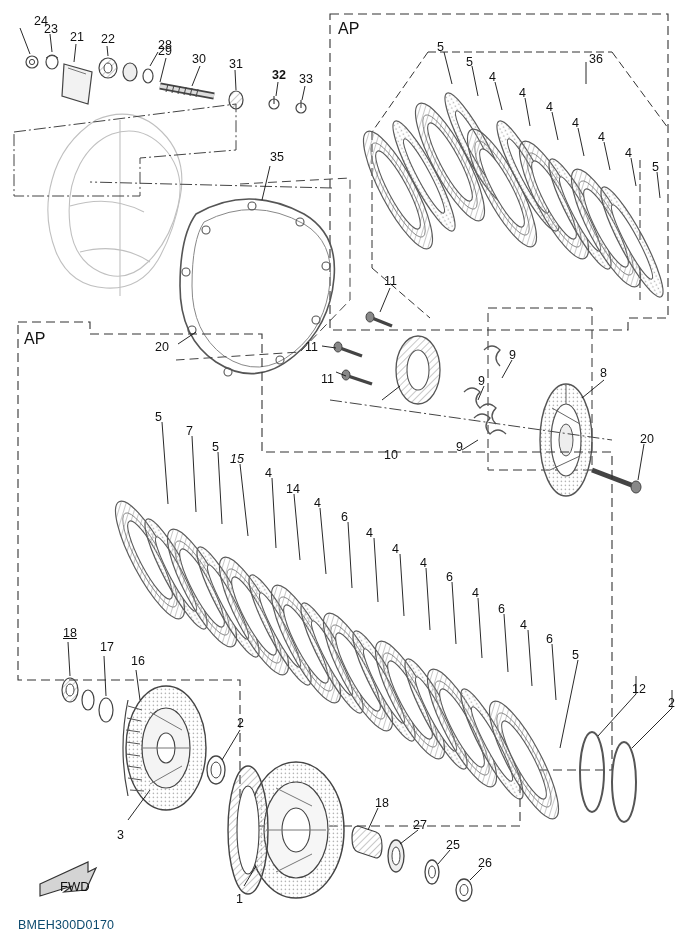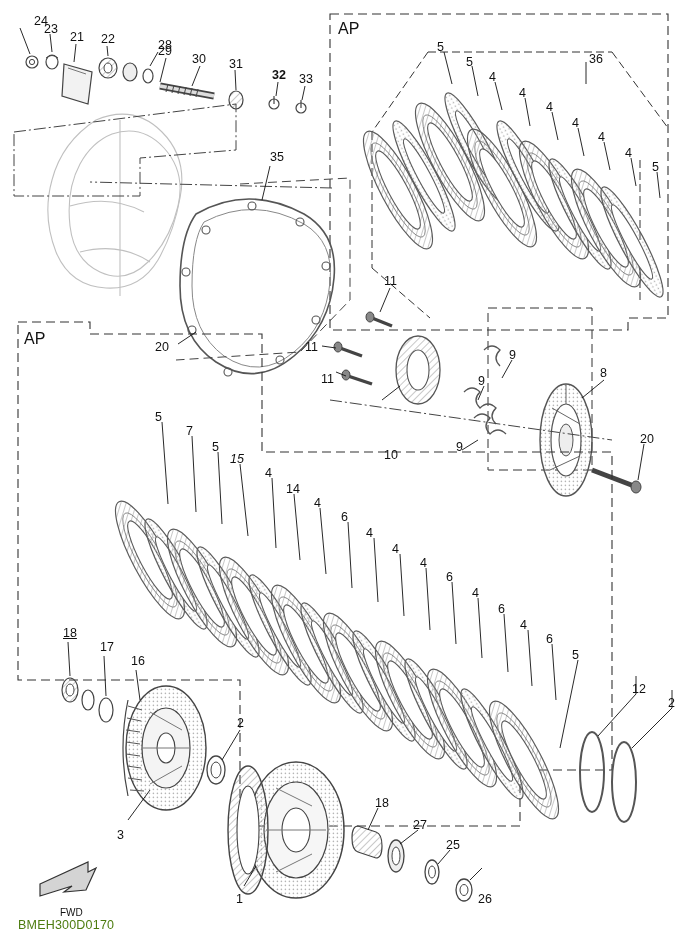--- a/index.html
+++ b/index.html
@@ -1,22 +1,22 @@
 <!DOCTYPE html>
 <html><head>
 <meta charset="utf-8">
 <style>
   html,body{margin:0;padding:0;background:#ffffff;}
   body{width:700px;height:946px;font-family:"Liberation Sans",sans-serif;color:#1a1a1a;}
   #stage{position:relative;width:700px;height:946px;overflow:hidden;}
   svg#art{position:absolute;left:0;top:0;width:700px;height:946px;}
   .lbl{position:absolute;font-size:12.5px;color:#111;white-space:nowrap;}
   .lbl.ap{font-size:16px;}
-  .code{position:absolute;left:18px;top:918px;font-size:12.5px;letter-spacing:.2px;color:#4d7c0f;}
-  .fwd{position:absolute;font-size:10px;color:#111;margin-top:28px;}
+  .code{position:absolute;left:18px;top:918px;font-size:12.5px;letter-spacing:.2px;color:#0c4a6e;}
+  .fwd{position:absolute;font-size:13px;color:#111;}
 </style>
 </head>
 <body>
 
 <div id="stage">
 
   <svg id="art" viewBox="0 0 700 946">
     <defs>
       <pattern id="hatch" width="5" height="5" patternUnits="userSpaceOnUse" patternTransform="rotate(45)">
         <line x1="0" y1="0" x2="0" y2="5" stroke="#9a9a9a" stroke-width="1.1"></line>
@@ -419,19 +419,19 @@
       <div class="lbl" style="left: 572px; top: 648px;">5</div>
       <div class="lbl" style="left: 63px; top: 626px; text-decoration: underline;">18</div>
       <div class="lbl" style="left: 100px; top: 640px;">17</div>
       <div class="lbl" style="left: 131px; top: 654px;">16</div>
       <div class="lbl" style="left: 117px; top: 828px;">3</div>
       <div class="lbl" style="left: 237px; top: 716px;">2</div>
       <div class="lbl" style="left: 236px; top: 892px;">1</div>
       <div class="lbl" style="left: 375px; top: 796px;">18</div>
       <div class="lbl" style="left: 413px; top: 818px;">27</div>
       <div class="lbl" style="left: 446px; top: 838px;">25</div>
-      <div class="lbl" style="left: 478px; top: 892px;">26</div>
+      <div class="lbl" style="left: 478px; top: 856px;">26</div>
       <div class="lbl" style="left: 632px; top: 682px;">12</div>
       <div class="lbl" style="left: 668px; top: 696px;">2</div>
     </div>
 
   <div class="code">BMEH300D0170</div>
 </div>
 
 </body></html>

